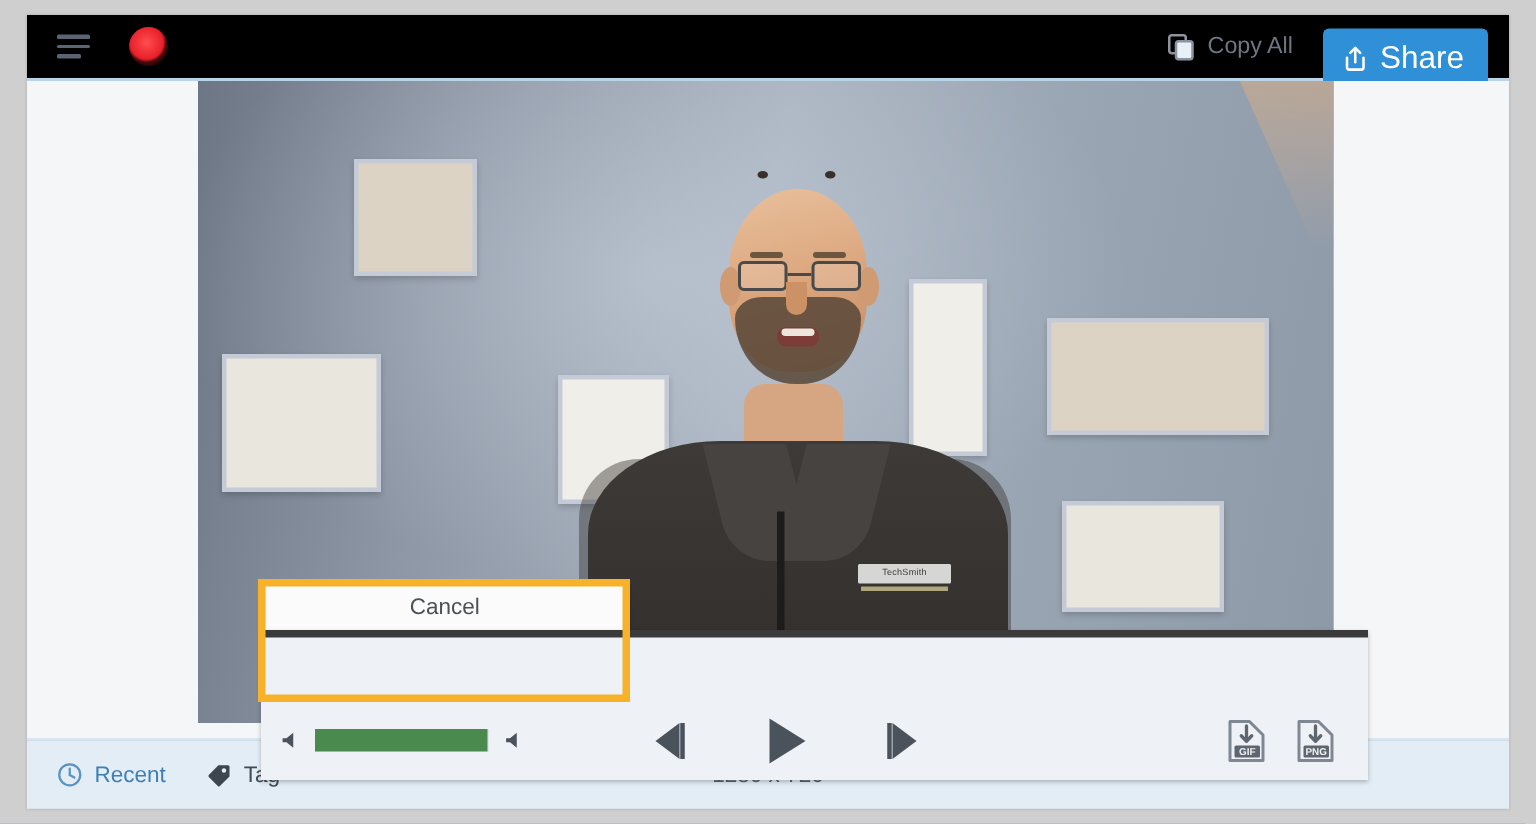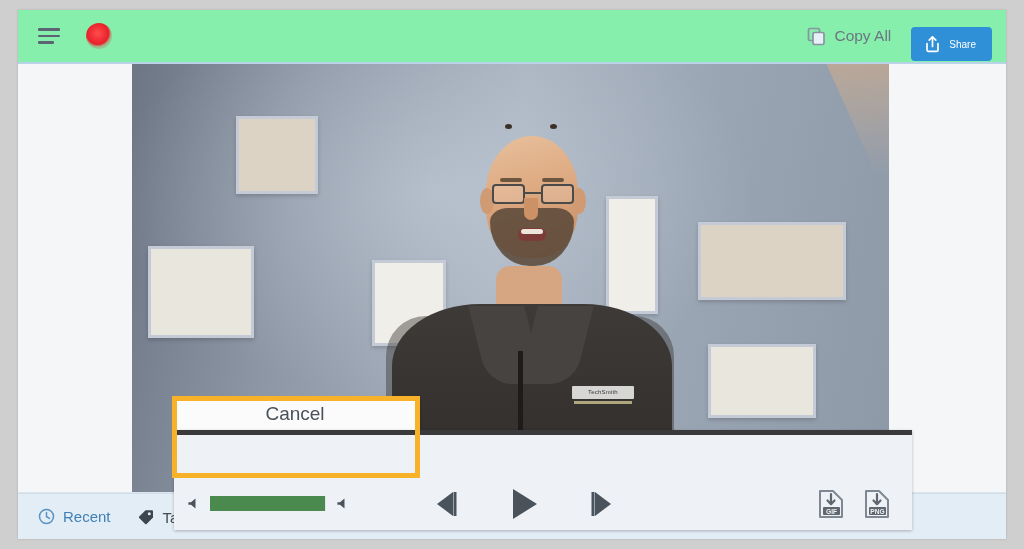--- a/index.html
+++ b/index.html
@@ -15,22 +15,22 @@
     left: 18px; top: 10px;
     width: 988px; height: 529px;
     background: #f4f6f8;
     display: flex;
     flex-direction: column;
     box-shadow: 0 0 2px rgba(0,0,0,.18);
   }
 
   
   #header {
-    height: 54px;
-    background: #86efac;
+    height: 44px;
+    background: #000000;
     border-bottom: 2px solid #b9d4e8;
     display: flex;
     align-items: center;
     padding: 0 14px 0 20px;
     flex: none;
     position: relative;
   }
   .hdr-left { display: flex; align-items: center; gap: 22px; }
   .hdr-right { margin-left: auto; display: flex; align-items: center; gap: 16px; }
 
@@ -56,21 +56,21 @@
     color: #6d7682;
     cursor: pointer;
     padding: 6px 4px;
     white-space: nowrap;
   }
   #share-button {
     background: #2f90d8;
     color: #fff;
     border-radius: 4px;
     padding: 8px 16px 8px 13px;
-    font-size: 10px;
+    font-size: 21px;
     margin-top: 16px;
   }
   .ic { display: inline-block; line-height: 0; }
 
   
   #body-area {
     flex: 1;
     background: #f4f6f8;
     position: relative;
     border-bottom: 1px solid #dde6ee;
@@ -214,23 +214,23 @@
     width: 246px; height: 32px;
     display: flex;
     background: #fbfbfb;
     box-shadow: 0 1px 2px rgba(0,0,0,.28);
   }
   #cancel-button {
     flex: 1;
     background: #fbfbfb;
     color: #4b5158;
     display: flex; align-items: center; justify-content: center;
-    font-size: 19px;
+    font-size: 15px;
     cursor: pointer;
-    border-right: 4px solid #1d4ed8;
+    border-right: 1px solid #1d4ed8;
   }
   #cut-button {
     flex: 1;
     background: #3399dd;
     color: #fff;
     display: flex; align-items: center; justify-content: center;
     font-size: 14.5px;
     cursor: pointer;
   }
 
@@ -346,21 +346,21 @@
     height: 46px;
     background: #e3edf5;
     border-top: 1px solid #cfdde9;
     display: flex;
     align-items: center;
     padding: 0 20px;
     flex: none;
     position: relative;
   }
   .foot-btn {
-    display: flex; align-items: flex-end; gap: 8px;
+    display: flex; align-items: flex-start; gap: 8px;
     font-size: 15px; color: #3f7fb5;
     cursor: pointer;
   }
   #footer-left { display: flex; align-items: center; gap: 26px; }
   #dimensions-label {
     position: absolute; left: 0; right: 0;
     text-align: center;
     font-size: 15px; color: #5d646c;
     pointer-events: none;
   }

